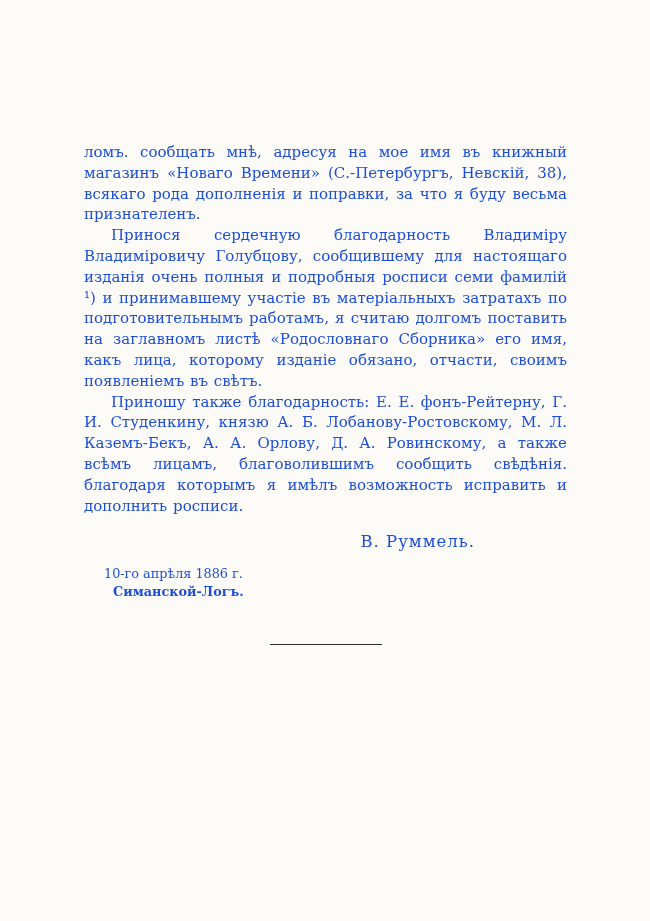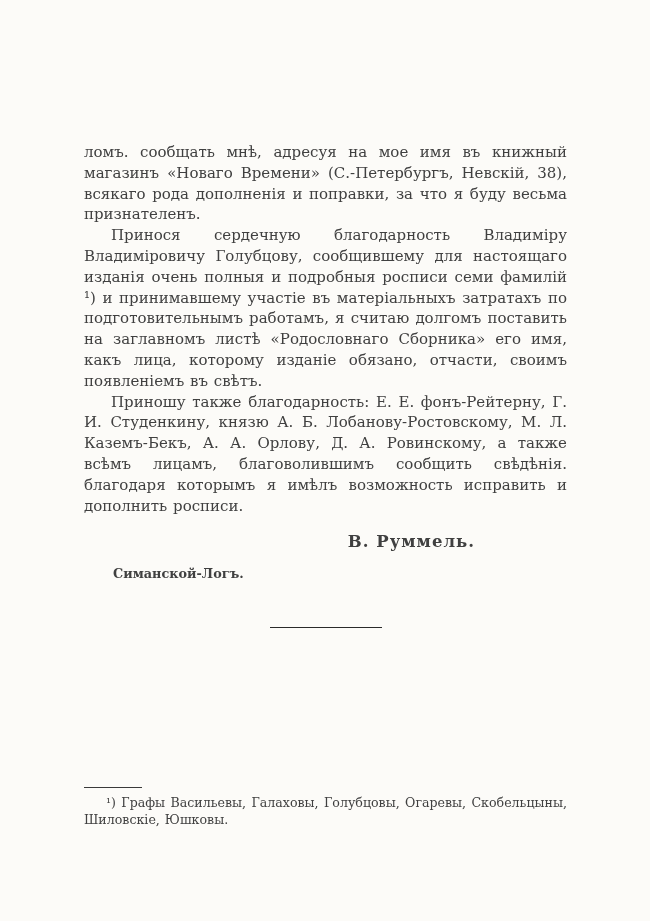--- a/index.html
+++ b/index.html
@@ -6,41 +6,41 @@
   html, body { width: 650px; height: 921px; }
   body {
     background: #f3f2ee;
     font-family: "DejaVu Serif", serif;
   }
   .page {
     position: relative;
     width: 650px;
     height: 921px;
     background: #fcfbf8;
-    color: #404040;
+    color: #1d4ed8;
     overflow: hidden;
   }
   .text-block {
     position: absolute;
     left: 84px;
     top: 142px;
     width: 483px;
   }
   .para {
     font-size: 15px;
     line-height: 20.8px;
     text-align: justify;
     word-spacing: 1px;
   }
   .para.indent { text-indent: 27px; }
   .signature {
     margin-top: 16px;
     padding-right: 92px;
     text-align: right;
-    font-weight: bold;
+    font-weight: normal;
     font-size: 16.5px;
     letter-spacing: 1px;
   }
   .dateline {
     margin-top: 14px;
     padding-left: 20px;
     font-size: 12.8px;
     line-height: 17.5px;
   }
   .dateline .place { padding-left: 9px; font-weight: bold; }
@@ -79,25 +79,22 @@
 
     <p class="para">ломъ. сообщать мнѣ, адресуя на мое имя въ книжный магазинъ «Новаго Времени» (С.-Петербургъ, Невскій, 38), всякаго рода дополненія и поправки, за что я буду весьма признателенъ.</p>
 
     <p class="para indent">Принося сердечную благодарность Владиміру Владиміровичу Голубцову, сообщившему для настоящаго изданія очень полныя и подробныя росписи семи фамилій ¹) и принимавшему участіе въ матеріальныхъ затратахъ по подготовительнымъ работамъ, я считаю долгомъ поставить на заглавномъ листѣ «Родословнаго Сборника» его имя, какъ лица, которому изданіе обязано, отчасти, своимъ появленіемъ въ свѣтъ.</p>
 
     <p class="para indent">Приношу также благодарность: Е. Е. фонъ-Рейтерну, Г. И. Студенкину, князю А. Б. Лобанову-Ростовскому, М. Л. Каземъ-Бекъ, А. А. Орлову, Д. А. Ровинскому, а также всѣмъ лицамъ, благоволившимъ сообщить свѣдѣнія. благодаря которымъ я имѣлъ возможность исправить и дополнить росписи.</p>
 
     <div class="signature">В. Руммель.</div>
 
     <div class="dateline">
+      <div class="date">10-го апрѣля 1886 г.</div>
       <div class="place">Симанской-Логъ.</div>
     </div>
 
     <div class="divider"></div>
 
   </div>
 
-  <div class="footnote-area">
-    <div class="footnote-rule"></div>
-    <p class="footnote">¹) Графы Васильевы, Галаховы, Голубцовы, Огаревы, Скобельцыны, Шиловскіе, Юшковы.</p>
-  </div>
 
 </div>
 
 </body></html>

